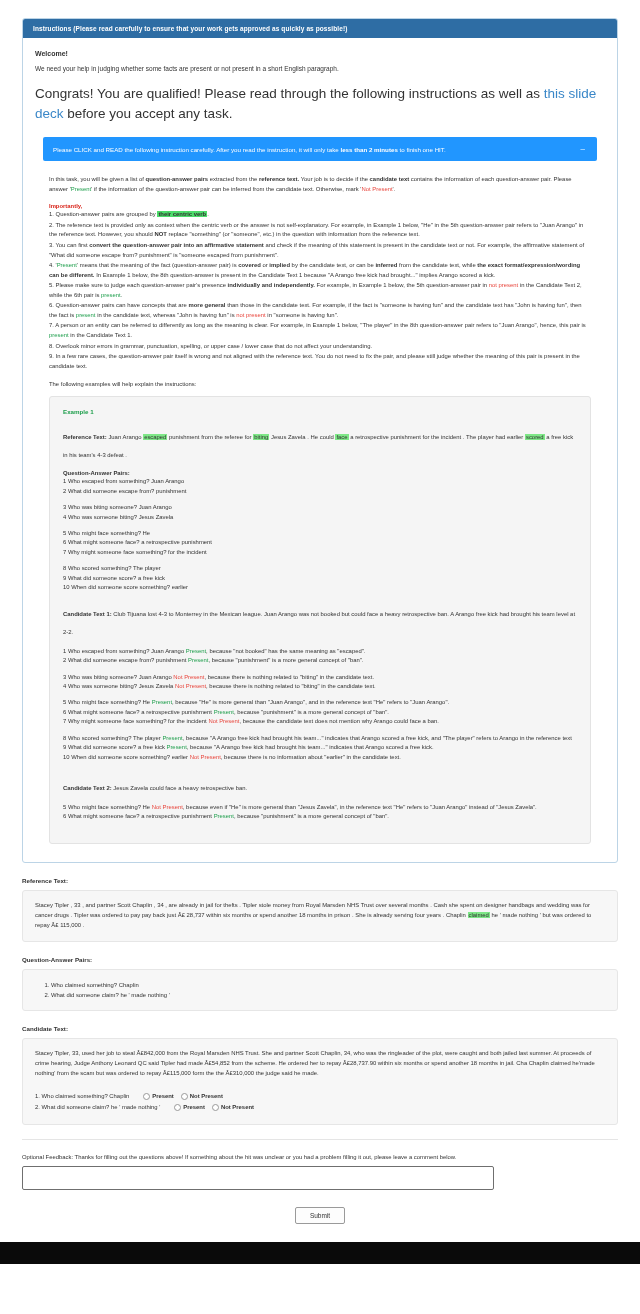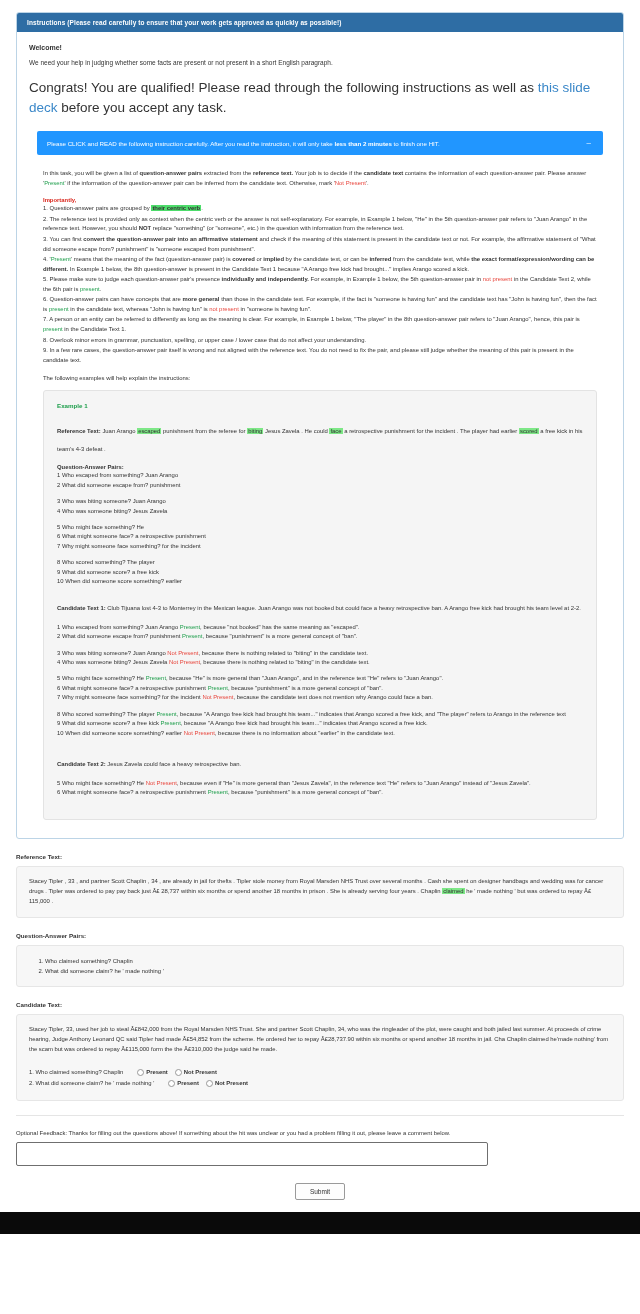--- a/index.html
+++ b/index.html
@@ -5,21 +5,21 @@
   * { box-sizing: border-box; }
   html, body {
     margin: 0; padding: 0;
     width: 640px;
     background: #ffffff;
     font-family: "Liberation Sans", sans-serif;
     color: #333333;
   }
   body { width: 640px; min-height: 1314px; position: relative; }
 
-  .page { width: 640px; padding: 2px; }
+  .page { width: 640px; padding: 8px; }
 
   
   .panel {
     margin: 10px 14px 0 14px;
     border: 1px solid #bcd4e6;
     border-radius: 3px;
     background: #ffffff;
   }
   .panel-head {
     background: #2e6da4;

